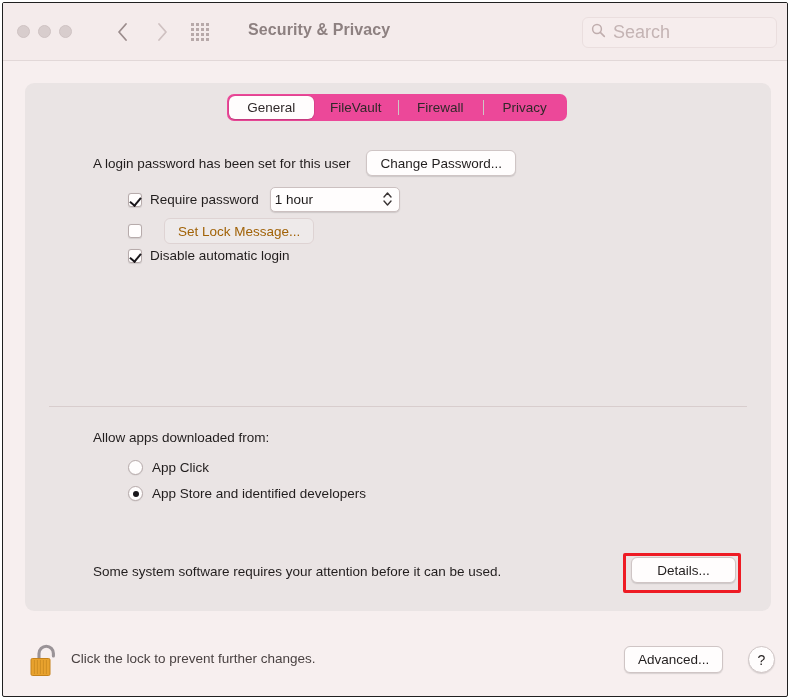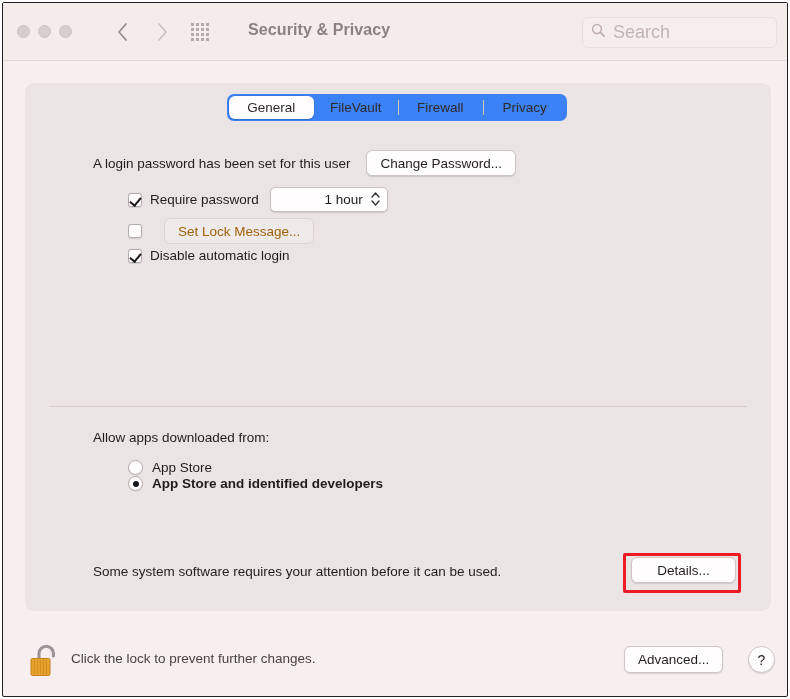--- a/index.html
+++ b/index.html
@@ -79,21 +79,21 @@
     left: 22px; top: 80px;
     width: 746px; height: 528px;
     background: #eae4e4;
     border-radius: 9px;
   }
   
   .tabs {
     position: absolute;
     left: 202px; top: 11px;
     width: 340px; height: 27px;
-    background: #3b82f6;
+    background: #ec4899;
     border-radius: 7px;
     display: flex; align-items: center;
   }
   .tab {
     flex: 1;
     height: 23px;
     margin: 2px 0;
     display: flex; align-items: center; justify-content: center;
     font-size: 13.5px;
     color: #30292a;
@@ -149,30 +149,29 @@
   .cb.on::after {
     content: "";
     position: absolute;
     left: 3px; top: 1px;
     width: 5px; height: 9px;
     border-right: 2px solid #19161a;
     border-bottom: 2px solid #19161a;
     transform: rotate(40deg);
   }
   .popup {
-    width: 118px; height: 25px;
+    width: 130px; height: 25px;
     background: #fffdfd;
     border: .5px solid #cbc0c0;
     border-radius: 5px;
     box-shadow: 0 1px 1.2px rgba(0,0,0,.13);
     display: flex; align-items: center;
-    padding: 0 24px;
+    padding: 0 4px;
     font-size: 13.5px; color: #1d1a1a;
     position: relative;
-    justify-content: flex-end;
   }
   .popup .steps {
     position: absolute; right: 7px; top: 4px;
     display: flex; flex-direction: column; gap: 2px;
   }
   .radio {
     width: 15px; height: 15px;
     border-radius: 50%;
     background: #fffdfd;
     border: .5px solid #b7abab;
@@ -328,23 +327,23 @@
       <span class="lbl">Disable automatic login</span>
     </div>
 
     <div class="divider"></div>
 
     <div class="row" style="left:68px; top:347px;">
       <span class="lbl">Allow apps downloaded from:</span>
     </div>
     <div class="row" style="left:103px; top:377px;">
       <span class="radio"></span>
-      <span class="lbl">App Store</span>
-    </div>
-    <div class="row" style="left:103px; top:393px;font-weight:bold;">
+      <span class="lbl">App Click</span>
+    </div>
+    <div class="row" style="left:103px; top:403px;">
       <span class="radio on"></span>
       <span class="lbl">App Store and identified developers</span>
     </div>
 
     <div class="row" style="left:68px; top:481px;">
       <span class="lbl">Some system software requires your attention before it can be used.</span>
     </div>
     <span class="btn" style="position:absolute; left:606px; top:474px; width:105px;">Details...</span>
   </div>
 

